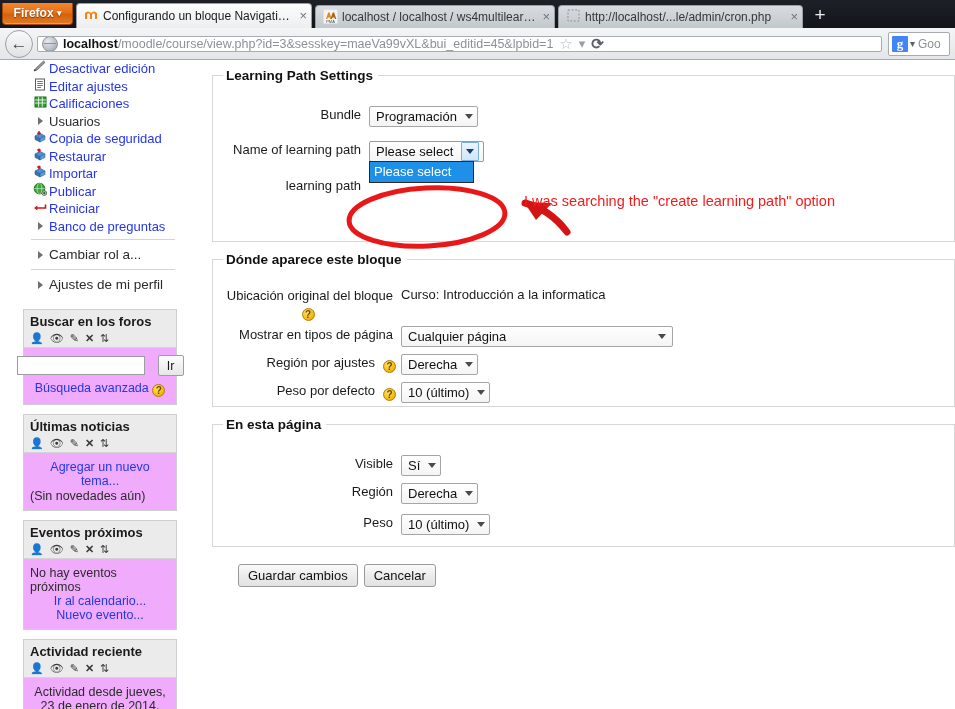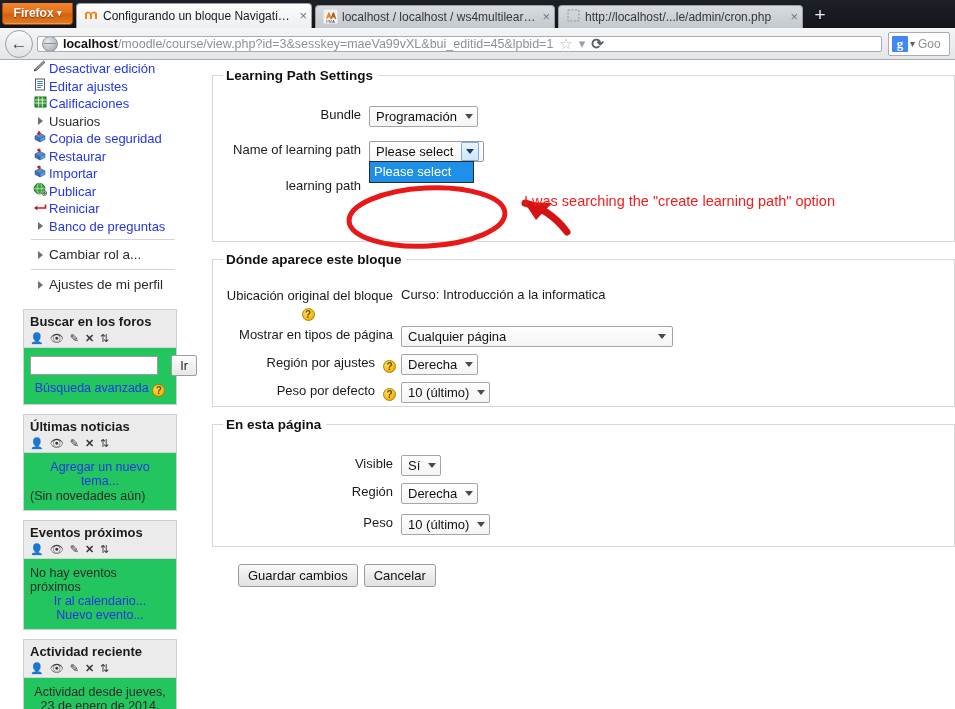--- a/index.html
+++ b/index.html
@@ -180,21 +180,21 @@
     border-bottom: 4px solid transparent;
   }
   .navsep {
     border-top: 1px solid #d4d4d4;
     margin: 4px 2px 4px 0;
   }
   .navrow.big { height: 21px; font-size: 13.5px; }
 
   .block {
     border: 1px solid #cfcfcf;
-    background: #22c55e;
+    background: #f0abfc;
     margin-top: 9px;
   }
   .block-head {
     background: #ebebeb;
     border-bottom: 1px solid #d4d4d4;
     padding: 3px 6px 2px 6px;
   }
   .block-title {
     font-size: 13px; font-weight: bold; color: #1a1a1a;
     line-height: 17px;
@@ -202,21 +202,21 @@
   .block-icons {
     display: flex; align-items: center; gap: 6px;
     font-size: 11px; color: #3a3a3a; line-height: 14px; padding-top: 1px;
   }
   .block-icons span { display: inline-block; }
   .block-body {
     padding: 7px 6px 7px 6px;
     font-size: 12.5px;
     color: #2b2b2b;
   }
-  .searchrow { display: flex; align-items: center; justify-content: flex-start; gap: 13px; }
+  .searchrow { display: flex; align-items: center; justify-content: center; gap: 13px; }
   .searchrow input {
     width: 128px; height: 19px;
     border: 1px solid #9d9d9d;
     font-size: 12px;
     padding: 0 2px;
     background: #fff;
   }
   .gobtn {
     height: 21px; min-width: 26px; padding: 0 6px;
     border: 1px solid #9d9d9d;

